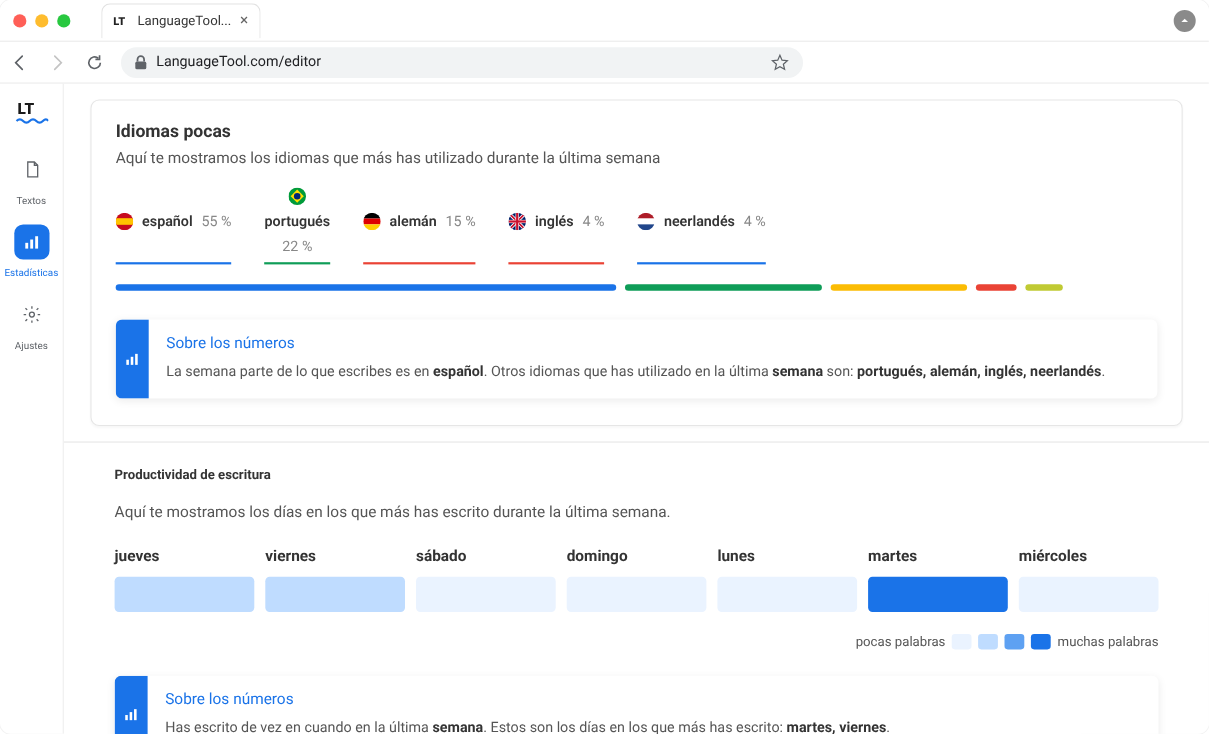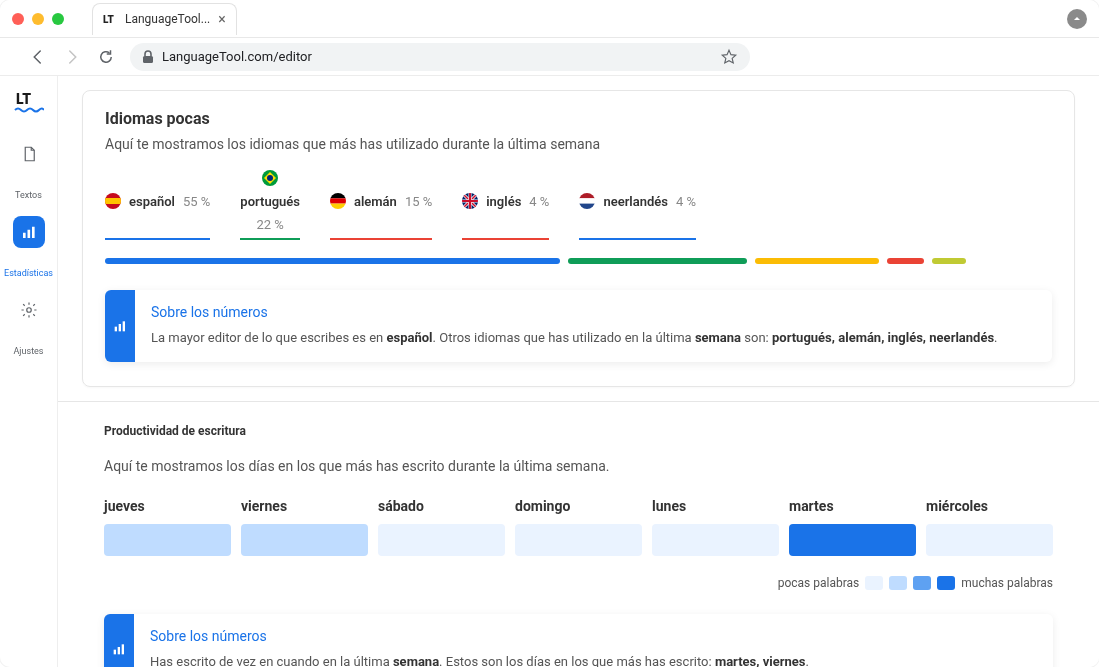--- a/index.html
+++ b/index.html
@@ -11,32 +11,32 @@
 .dot { width: 12px; height: 12px; border-radius: 50%; }
 .dot.red { background: #ff5f57; }
 .dot.yellow { background: #febc2e; }
 .dot.green { background: #28c840; }
 .tab { margin-left: 20px; height: 32px; background: #fff; border: 1px solid #e2e2e2; border-bottom: none; border-radius: 8px 8px 0 0; display: flex; align-items: center; padding: 0 10px; gap: 8px; font-size: 12px; color: #333; min-width: 140px; }
 .tab-favicon { width: 14px; height: 14px; display: flex; align-items: center; justify-content: center; }
 .tab-close { color: #666; font-size: 14px; }
 .chrome-right { margin-left: auto; }
 .chrome-menu { width: 20px; height: 20px; border-radius: 50%; background: #8a8a8a; color: #fff; display: flex; align-items: center; justify-content: center; font-size: 12px; }
 
-.addr-bar { height: 38px; display: flex; align-items: center; padding: 0 28px; gap: 14px; background: #fff; border-bottom: 1px solid #ececec; }
+.addr-bar { height: 38px; display: flex; align-items: center; padding: 0 8px; gap: 14px; background: #fff; border-bottom: 1px solid #ececec; }
 .nav-btn { width: 20px; height: 20px; display: flex; align-items: center; justify-content: center; color: #5f6368; }
 .nav-btn.disabled { color: #c4c4c4; }
 .url-box { flex: 1; height: 28px; background: #f1f3f4; border-radius: 14px; display: flex; align-items: center; padding: 0 12px; gap: 8px; font-size: 13px; color: #202124; max-width: 620px; }
 .lock { color: #5f6368; }
 .star { margin-left: auto; color: #5f6368; }
 
 
 .app { display: flex; height: calc(667px - 76px); }
 .sidebar { width: 58px; border-right: 1px solid #eee; display: flex; flex-direction: column; align-items: center; padding-top: 12px; gap: 4px; }
 .logo { width: 34px; height: 28px; display: flex; align-items: center; justify-content: center; margin-bottom: 12px; }
-.side-item { width: 48px; display: flex; flex-direction: column; align-items: center; gap: 20px; padding: 6px 0; border-radius: 8px; cursor: pointer; }
+.side-item { width: 48px; display: flex; flex-direction: column; align-items: center; gap: 8px; padding: 6px 0; border-radius: 8px; cursor: pointer; }
 .side-item.active .side-icon-box { background: #1a73e8; color: #fff; }
 .side-item.active .side-label { color: #1a73e8; }
 .side-icon-box { width: 32px; height: 32px; display: flex; align-items: center; justify-content: center; border-radius: 8px; color: #5f6368; }
 .side-label { font-size: 9px; color: #5f6368; }
 
 .content { flex: 1; overflow-y: auto; padding: 0; background: #fff; }
 
 .panel { margin: 14px 24px; border: 1px solid #e6e6e6; border-radius: 8px; padding: 18px 22px 24px; box-shadow: 0 1px 2px rgba(0,0,0,0.03); }
 .panel-title { font-size: 16px; font-weight: 700; color: #333; margin-bottom: 8px; }
 .panel-sub { font-size: 14px; color: #555; margin-bottom: 18px; }
@@ -259,21 +259,21 @@
             <svg width="16" height="16" viewBox="0 0 24 24">
                 <rect x="4" y="13" width="3.5" height="7" fill="#fff"></rect>
                 <rect x="10" y="9" width="3.5" height="11" fill="#fff"></rect>
                 <rect x="16" y="5" width="3.5" height="15" fill="#fff"></rect>
               </svg>
           </span>
         </div>
         <div class="info-body">
           <div class="info-title">Sobre los números</div>
           <div class="info-text">
-            <span>La mayor editor de lo que escribes es en </span><b>español</b><span>. Otros idiomas que has utilizado en la última </span><b>semana</b><span> son: </span><b>portugués, alemán, inglés, neerlandés</b><span>.</span>
+            <span>La semana parte de lo que escribes es en </span><b>español</b><span>. Otros idiomas que has utilizado en la última </span><b>semana</b><span> son: </span><b>portugués, alemán, inglés, neerlandés</b><span>.</span>
           </div>
         </div>
       </div>
     </div>
 
     <div class="divider"></div>
 
     <div class="section2">
       <div class="sec-title">Productividad de escritura</div>
       <div class="sec-sub">Aquí te mostramos los días en los que más has escrito durante la última semana.</div>

